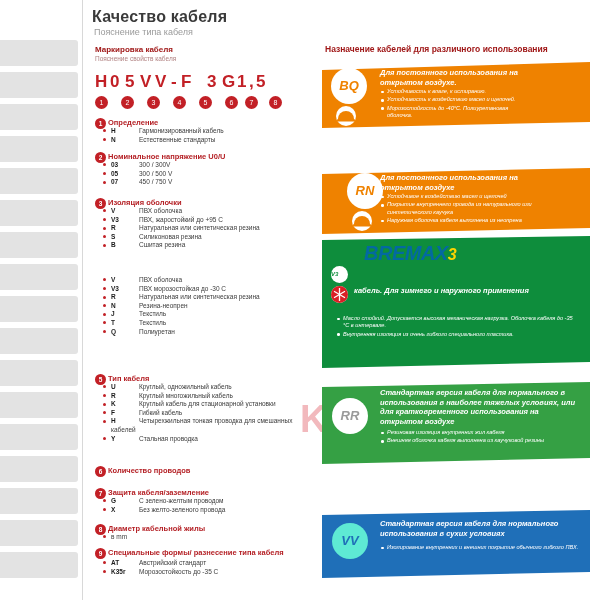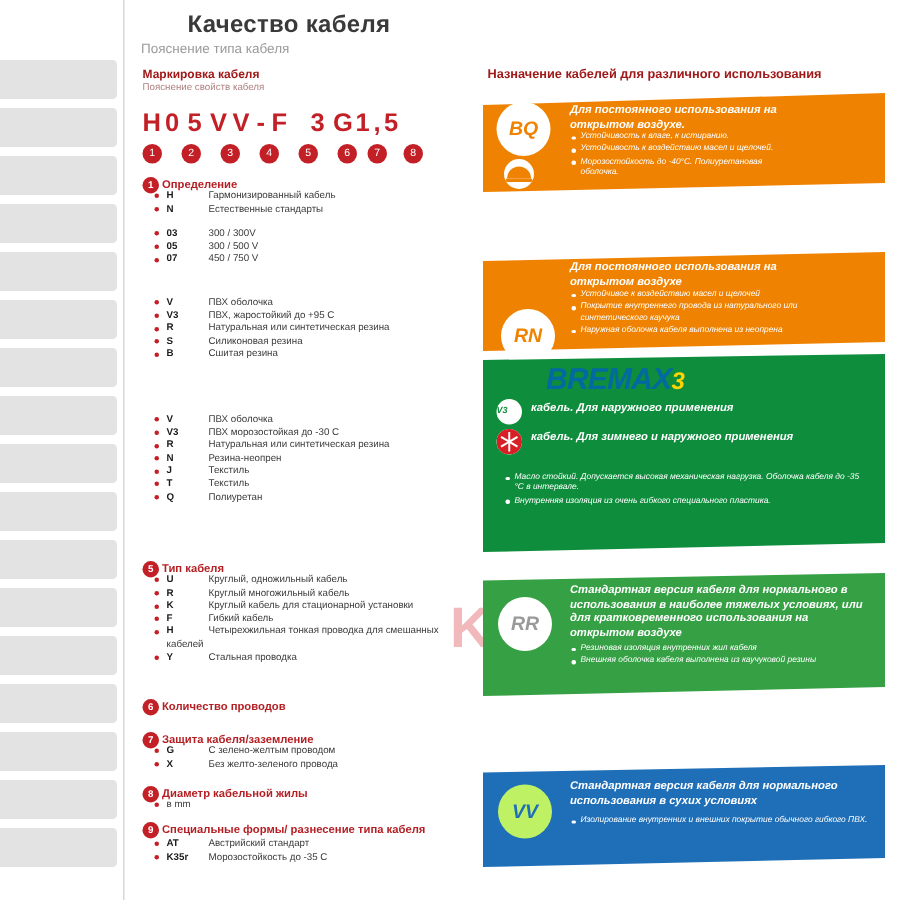--- a/index.html
+++ b/index.html
@@ -18,21 +18,21 @@
   }
 
   
   .tabstrip { position:absolute; left:0; top:0; width:82px; height:600px; background:#ffffff; }
   .tab { position:absolute; left:0; width:78px; height:26px; background:#e3e3e3; border-radius:0 3px 3px 0; }
 
   
   .vdiv { position:absolute; left:82px; top:0; width:1px; height:600px; background:#d8d8d8; }
 
   
-  .h-title { position:absolute; left:92px; top:8px; font-size:16px; font-weight:bold; color:#3a3a3a; letter-spacing:.2px;margin-left:33px; }
+  .h-title { position:absolute; left:92px; top:8px; font-size:16px; font-weight:bold; color:#3a3a3a; letter-spacing:.2px; }
   .h-sub { position:absolute; left:94px; top:27px; font-size:9px; color:#9a9a9a; }
 
   .col-head-left { position:absolute; left:95px; top:45px; font-size:8px; font-weight:bold; color:#a01818; }
   .col-head-left-sub { position:absolute; left:95px; top:55px; font-size:6.5px; color:#b08080; }
   .col-head-right { position:absolute; left:325px; top:44px; font-size:8.5px; font-weight:bold; color:#a01818; }
 
   
   .coderow { position:absolute; left:95px; top:72px; width:215px; height:22px; }
   .ch { position:absolute; top:0; font-size:17px; font-weight:bold; color:#c22026; font-family:"Liberation Sans", sans-serif; }
   .dash { color:#c22026; }
@@ -131,26 +131,34 @@
   <div class="spec" style="top:118px">
     <div class="spec-h">
       <span class="spec-num">1</span>
       <span>Определение</span>
     </div>
     <div class="row"><span class="bullet"></span><span class="lbl">H</span><span>Гармонизированный кабель</span></div>
     <div class="row"><span class="bullet"></span><span class="lbl">N</span><span>Естественные стандарты</span></div>
   </div>
 
   <div class="spec" style="top:152px">
+    <div class="spec-h">
+      <span class="spec-num">2</span>
+      <span>Номинальное напряжение U0/U</span>
+    </div>
     <div class="row"><span class="bullet"></span><span class="lbl">03</span><span>300 / 300V</span></div>
     <div class="row"><span class="bullet"></span><span class="lbl">05</span><span>300 / 500 V</span></div>
     <div class="row"><span class="bullet"></span><span class="lbl">07</span><span>450 / 750 V</span></div>
   </div>
 
   <div class="spec" style="top:198px">
+    <div class="spec-h">
+      <span class="spec-num">3</span>
+      <span>Изоляция оболочки</span>
+    </div>
     <div class="row"><span class="bullet"></span><span class="lbl">V</span><span>ПВХ оболочка</span></div>
     <div class="row"><span class="bullet"></span><span class="lbl">V3</span><span>ПВХ, жаростойкий до +95 C</span></div>
     <div class="row"><span class="bullet"></span><span class="lbl">R</span><span>Натуральная или синтетическая резина</span></div>
     <div class="row"><span class="bullet"></span><span class="lbl">S</span><span>Силиконовая резина</span></div>
     <div class="row"><span class="bullet"></span><span class="lbl">B</span><span>Сшитая резина</span></div>
   </div>
 
   <div class="spec" style="top:276px">
     <div class="row"><span class="bullet"></span><span class="lbl">V</span><span>ПВХ оболочка</span></div>
     <div class="row"><span class="bullet"></span><span class="lbl">V3</span><span>ПВХ морозостойкая до -30 C</span></div>
@@ -244,21 +252,21 @@
       <polygon points="0,6 268,0 268,60 0,66" fill="#ef8200"></polygon>
     </svg>
     <div style="position:absolute; left:58px; top:5px; width:155px;">
       <div class="ptitle">Для постоянного использования на открытом воздухе</div>
       <div class="ptext">
         <div class="pt-row">Устойчивое к воздействию масел и щелочей</div>
         <div class="pt-row">Покрытие внутреннего провода из натурального или синтетического каучука</div>
         <div class="pt-row">Наружная оболочка кабеля выполнена из неопрена</div>
       </div>
     </div>
-    <div style="position:absolute; left:12px; top:5px;margin-top:33px;">
+    <div style="position:absolute; left:25px; top:5px;">
       <div style="width:36px;height:36px;border-radius:50%;background:#fff;position:relative;">
         <span style="position:absolute;left:0;top:0;width:36px;height:36px;line-height:36px;text-align:center;font-size:13px;font-weight:bold;color:#ef8200;">RN</span>
       </div>
       <div style="position:absolute; left:4px; top:38px; width:22px; height:20px;">
         <svg width="22" height="20" viewBox="0 0 22 20">
           <circle cx="11" cy="10" r="10" fill="#fff"></circle>
           <path d="M3 13 a8 8 0 0 1 16 0 z" fill="#ef8200"></path>
           <rect x="2" y="13" width="18" height="2.4" rx="1.2" fill="#ef8200"></rect>
         </svg>
       </div>
@@ -267,23 +275,20 @@
 
   <div class="panel" style="top:236px; height:132px;">
     <svg width="268" height="132" viewBox="0 0 268 132">
       <polygon points="0,4 268,0 268,126 0,132" fill="#0e8d3c"></polygon>
     </svg>
     <div style="position:absolute; left:42px; top:6px; width:210px;">
       <span style="font-size:20px;font-weight:bold;color:#0369a1;letter-spacing:-0.5px;">BREMAX</span><span style="font-size:16px;font-weight:bold;color:#ffd400;">3</span>
     </div>
     <div class="sm-circ" style="left:9px; top:30px;">
       <span style="color:#0e8d3c;">V3</span>
-    </div>
-    <div style="position:absolute; left:32px; top:31px; width:225px;">
-      <div class="ptitle">кабель. Для наружного применения</div>
     </div>
     <div class="sm-circ" style="left:9px; top:50px;">
       <svg width="17" height="17" viewBox="0 0 17 17">
         <circle cx="8.5" cy="8.5" r="8.5" fill="#d91f26"></circle>
         <g stroke="#fff" stroke-width="1.3">
           <line x1="8.5" y1="2" x2="8.5" y2="15"></line>
           <line x1="3" y1="5.2" x2="14" y2="11.8"></line>
           <line x1="3" y1="11.8" x2="14" y2="5.2"></line>
         </g>
       </svg>
@@ -318,18 +323,18 @@
   <div class="panel" style="top:510px; height:68px;">
     <svg width="268" height="68" viewBox="0 0 268 68">
       <polygon points="0,5 268,0 268,62 0,68" fill="#1f6fb8"></polygon>
     </svg>
     <div style="position:absolute; left:58px; top:9px; width:200px;">
       <div class="ptitle">Стандартная версия кабеля для нормального использования в сухих условиях</div>
       <div class="ptext" style="margin-top:6px;">
         <div class="pt-row">Изолирование внутренних и внешних покрытие обычного гибкого ПВХ.</div>
       </div>
     </div>
-    <div style="position:absolute; left:10px; top:13px; width:36px; height:36px; border-radius:50%; background:#bef264;">
+    <div style="position:absolute; left:10px; top:13px; width:36px; height:36px; border-radius:50%; background:#5eead4;">
       <span style="display:block;width:36px;height:36px;line-height:36px;text-align:center;font-size:13px;font-weight:bold;color:#1f6fb8;">VV</span>
     </div>
   </div>
 
 </div>
 
 </body></html>

